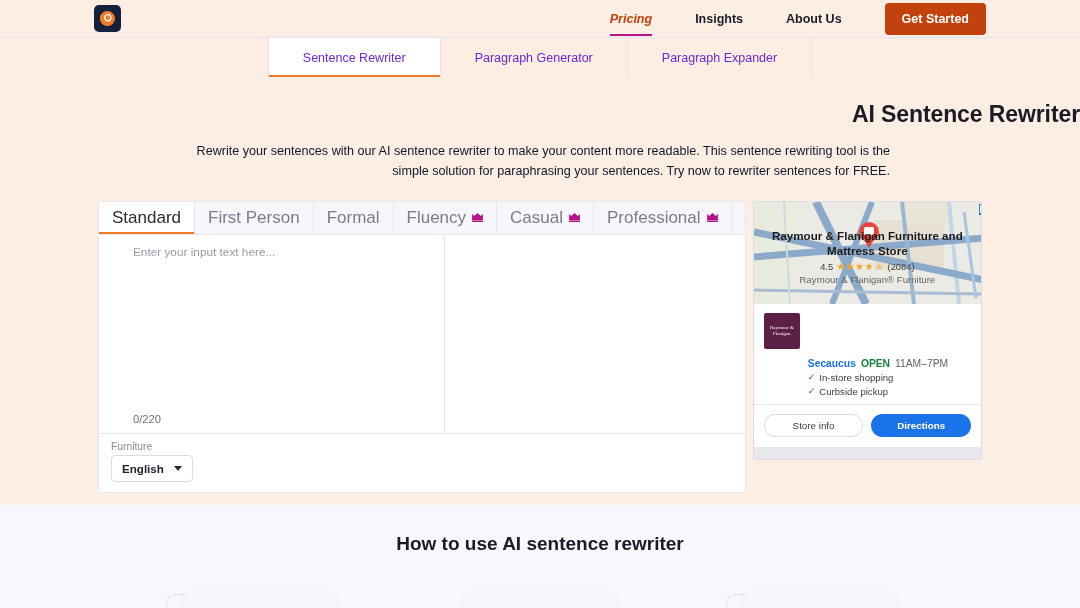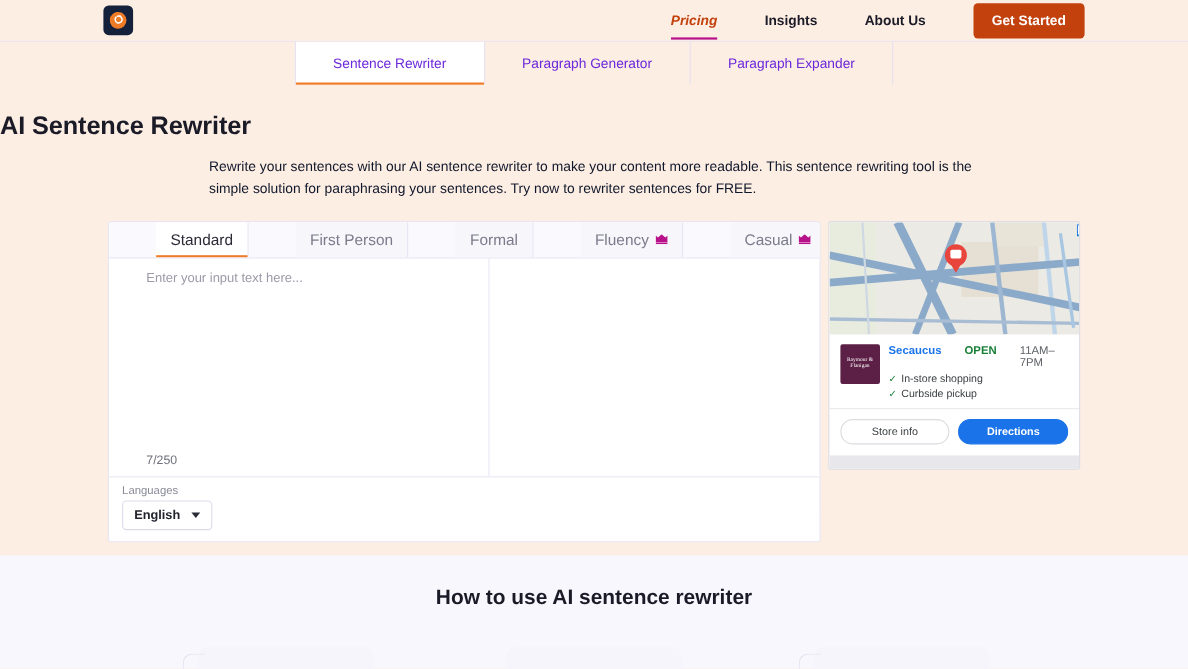--- a/index.html
+++ b/index.html
@@ -54,21 +54,21 @@
     position: relative; white-space: nowrap;
   }
   .tool-tab:first-child { border-left: 1px solid #e6e0f0; }
   .tool-tab.active { background: #ffffff; }
   .tool-tab.active::after {
     content: ""; position: absolute; left: 0; right: 0; bottom: 0;
     height: 2.5px; background: #ef7b26;
   }
 
   
-  .hero { text-align: left; padding-top: 24px; }
+  .hero { text-align: right; padding-top: 24px; }
   .hero h1 {
     font-size: 23px; font-weight: bold; color: #1b1b28; letter-spacing: -0.1px;
   }
   .hero p {
     font-size: 12.6px; color: #0f172a; line-height: 1.58;
     width: 700px; margin: 14px auto 16px auto;
   }
 
   
   .tool-wrap {
@@ -79,23 +79,23 @@
     width: 650px; background: #fff;
     border: 1px solid #e9e6f3; border-radius: 3px;
     overflow: hidden;
   }
   .style-tabs {
     display: flex; border-bottom: 1px solid #e9e6f3;
     background: #faf9fd; overflow: hidden; height: 33px;
   }
   .style-tab {
     display: flex; align-items: center; gap: 6px;
-    font-size: 14px; color: #7b7b8c; background: #f7f6fb;
+    font-size: 17px; color: #7b7b8c; background: #f7f6fb;
     padding: 0 13px; cursor: pointer; white-space: nowrap;
-    border-right: 1px solid #e9e6f3; position: relative; margin-left: 43px;
+    border-right: 1px solid #e9e6f3; position: relative;
   }
   .style-tab.active { background: #ffffff; color: #2b2b38; }
   .style-tab.active::after {
     content: ""; position: absolute; left: 0; right: 0; bottom: 0;
     height: 2px; background: #ef7b26;
   }
   .crown { display: block; }
 
   .editor-row { display: flex; height: 198px; padding-left: 22px; }
   .editor-left {
@@ -159,21 +159,21 @@
   .stars { color: #f5a623; font-size: 10px; letter-spacing: 0.5px; }
   .ad-sub { font-size: 9.6px; color: #5f6368; margin-top: 2px; }
   .ad-body { padding: 9px 10px 7px 10px; display: flex; gap: 8px; }
   .ad-thumb {
     width: 36px; height: 36px; flex: none; border-radius: 2px;
     background: #5c2046; display: flex; align-items: center; justify-content: center;
     flex-direction: column; color: #fff; font-size: 5px; line-height: 1.25;
     font-family: "Liberation Serif", serif; text-align: center; padding: 2px;
   }
   .ad-info { flex: 1; padding-top: 1px; }
-  .ad-line1 { font-size: 10.3px; display: flex; align-items: baseline; gap: 21px; }
+  .ad-line1 { font-size: 10.3px; display: flex; align-items: baseline; gap: 5px; margin-top: 44px; }
   .ad-loc { color: #1a73e8; font-weight: bold; }
   .ad-open { color: #188038; font-weight: bold; }
   .ad-hours { color: #5f6368; }
   .ad-feat {
     font-size: 9.6px; color: #3c4043; margin-top: 3px;
     display: flex; align-items: center; gap: 4px;
   }
   .tick { color: #188038; font-size: 9px; }
   .ad-btns {
     display: flex; gap: 8px; padding: 4px 10px 10px 10px;
@@ -284,27 +284,27 @@
         <div class="style-tab">
           <span>Academic</span>
 
         </div>
 
       </div>
 
       <div class="editor-row">
         <div class="editor-left">
           <div class="placeholder">Enter your input text here...</div>
-          <div class="counter">7/250</div>
+          <div class="counter">0/220</div>
         </div>
         <div class="editor-right"></div>
       </div>
 
       <div class="lang-row">
-        <div class="lang-label">Languages</div>
+        <div class="lang-label">Furniture</div>
         <div class="lang-select">
           <span>English</span>
           <span class="caret"></span>
         </div>
       </div>
     </div>
 
     <div class="ad">
       <div class="ad-map">
         <svg width="230" height="102" viewBox="0 0 230 102">
@@ -318,20 +318,30 @@
           <path d="M62 0 L112 102" stroke="#8ba9c9" stroke-width="8" fill="none"></path>
           <path d="M118 0 L78 102" stroke="#8ba9c9" stroke-width="6" fill="none"></path>
           <path d="M148 0 L160 102" stroke="#9db7d2" stroke-width="4" fill="none"></path>
           <path d="M0 88 L230 92" stroke="#a8bdd4" stroke-width="3" fill="none"></path>
           <path d="M30 0 L36 102" stroke="#cfd8e2" stroke-width="2" fill="none"></path>
           <path d="M210 10 L222 96" stroke="#a8c6e2" stroke-width="3" fill="none"></path>
           <circle cx="115" cy="30" r="10" fill="#e8453c"></circle>
           <path d="M115 46 L107 33 L123 33z" fill="#e8453c"></path>
           <rect x="110" y="25" width="10" height="8" rx="1.5" fill="#fff"></rect>
         </svg>
+        <div class="ad-overlay">
+          <div class="ad-title">Raymour &amp; Flanigan Furniture and Mattress Store</div>
+          <div class="ad-rating">
+            <span>4.5</span>
+            <span class="stars">★★★★</span>
+            <span class="stars" style="opacity:.55;margin-left:-2px">★</span>
+            <span>(2084)</span>
+          </div>
+          <div class="ad-sub">Raymour &amp; Flanigan® Furniture</div>
+        </div>
         <div class="ad-choice">
           <svg width="11" height="11" viewBox="0 0 12 12">
             <rect x="0.5" y="0.5" width="11" height="11" fill="#4fc3f7" stroke="#0d7fb3"></rect>
             <circle cx="6" cy="4" r="2" fill="#fff"></circle>
             <path d="M3 9c0-1.6 1.3-2.6 3-2.6S9 7.4 9 9z" fill="#fff"></path>
           </svg>
           <svg width="10" height="10" viewBox="0 0 12 12">
             <rect x="0.5" y="0.5" width="11" height="11" fill="#fff" stroke="#1a73e8"></rect>
             <path d="M4 3l5 3-5 3z" fill="#1a73e8"></path>
           </svg>

